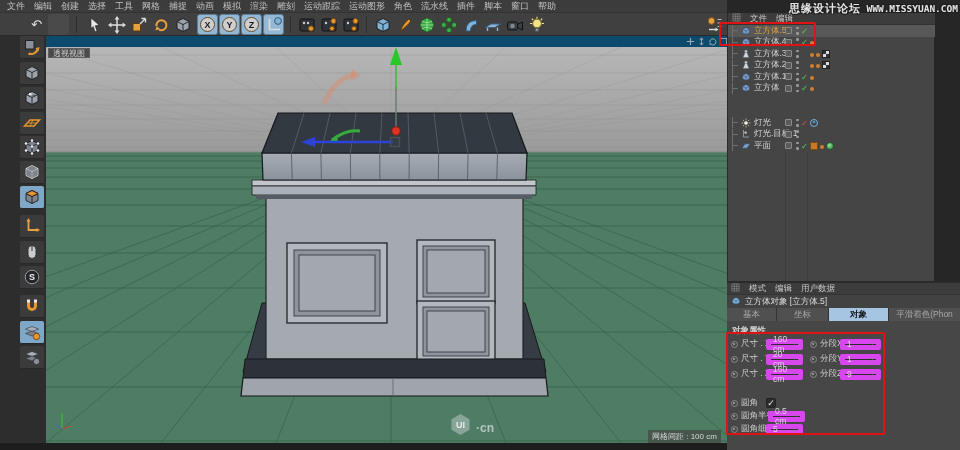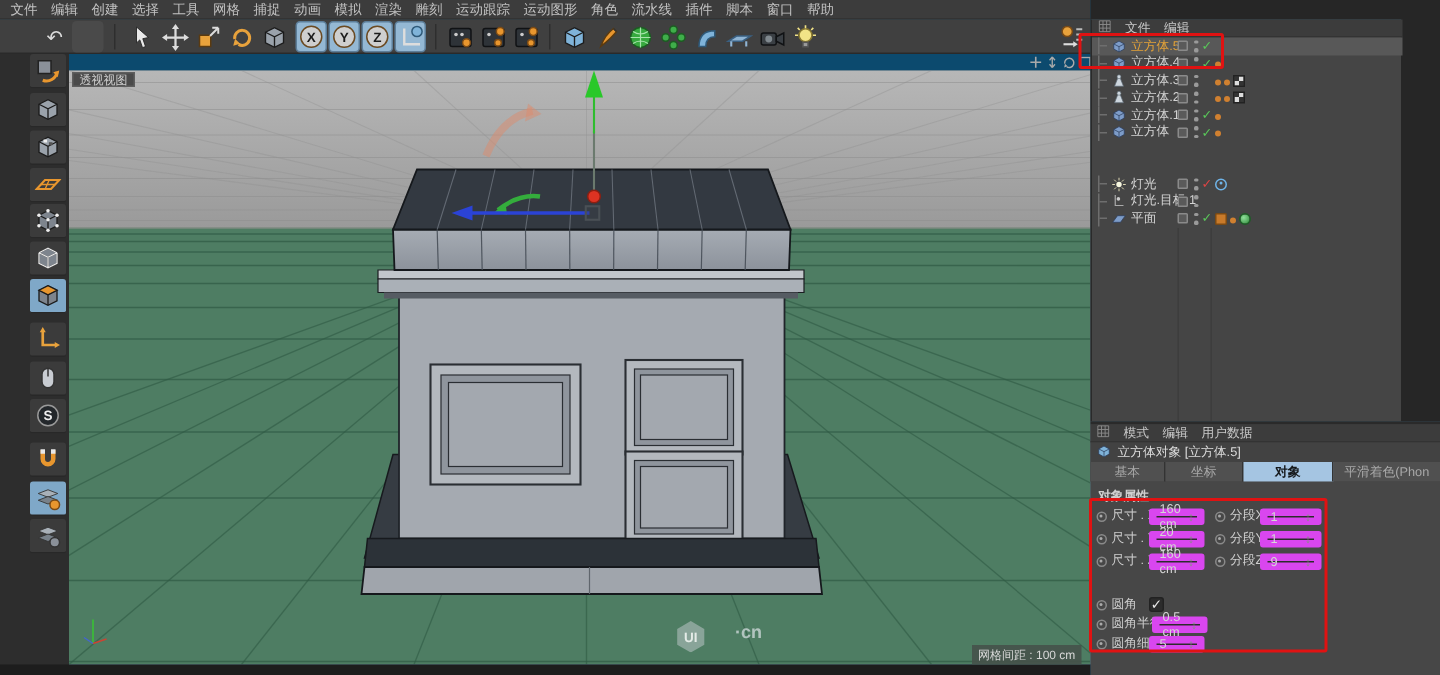--- a/index.html
+++ b/index.html
@@ -40,21 +40,21 @@
   
   #vpmenu{position:absolute;left:46px;top:36px;width:681px;height:11px;background:#3b3b3b;
           display:flex;align-items:center;gap:11px;padding-left:10px;font-size:8.5px}
   #vpnav{position:absolute;left:686px;top:37px;display:flex;gap:2px}
   #vpnav .nv{width:9px;height:9px;display:flex;align-items:center;justify-content:center}
   #viewlabel{position:absolute;left:48px;top:48px;background:#4a4a4a;border:1px solid #5e5e5e;
              color:#cfcfcf;font-size:8px;padding:0 4px;line-height:9px;height:10px;z-index:5}
   #scenewrap{position:absolute;left:46px;top:47px;width:681px;height:396px;background:#9e9e9e}
   #gridlabel{position:absolute;left:648px;top:430px;background:rgba(70,82,74,.9);color:#d8d8d8;
              font-size:8px;padding:1px 4px;z-index:5}
-  #uicn{position:absolute;left:450px;top:414px;display:flex;align-items:flex-start;gap:19px;z-index:5;opacity:.85}
+  #uicn{position:absolute;left:450px;top:414px;display:flex;align-items:flex-end;gap:5px;z-index:5;opacity:.85}
   #uicn .hex{width:21px;height:21px;background:rgba(205,210,215,.55);color:#fff;font-weight:bold;
        font-size:9px;display:flex;align-items:center;justify-content:center;
        clip-path:polygon(50% 0,93% 25%,93% 75%,50% 100%,7% 75%,7% 25%)}
   #uicn .cn{color:rgba(225,230,235,.8);font-size:12px;font-weight:bold}
   #botbar{position:absolute;left:0;top:443px;width:727px;height:7px;background:#1d1d1d}
   
   #om{position:absolute;left:727px;top:13px;width:207px;height:268px;background:#454545;border-left:1px solid #2a2a2a}
   #ommenu{position:absolute;left:0;top:0;width:207px;height:12px;background:#3c3c3c;display:flex;
           align-items:center;gap:9px;padding-left:4px;font-size:8.5px;border-bottom:1px solid #333}
   #omlist{position:absolute;left:0;top:12px;width:207px;height:127px}
@@ -270,20 +270,24 @@
           <path d="M11.5 3.5h4M11.5 7h4M11.5 10.5h4" stroke="#bbb" stroke-width="1.2"></path>
           <path d="M3 13.5h7" stroke="#ddd" stroke-width="1.4"></path>
           <path d="M12.5 13.5l-3-2v4z" fill="#ddd"></path>
         </svg>
       </div>
   </div>
 
   <div id="mb-right"></div>
   <div id="tr-dark"></div>
 
+  <div id="wm-forum">
+    <span class="f1">思缘设计论坛</span>
+    <span class="f2">WWW.MISSYUAN.COM</span>
+  </div>
 
   <div id="leftstrip"></div>
   <div id="leftpal">
     <div class="pico" style="top:0">
         <svg viewBox="0 0 18 18">
           <rect x="2.5" y="2.5" width="8.5" height="8.5" fill="#8a9099" stroke="#222"></rect>
           <path d="M5.5 15.5a7 7 0 0 0 9.5-5.5" stroke="#e8962e" stroke-width="2" fill="none"></path>
           <path d="M15.5 13.5l1-4.5-4 1.2z" fill="#e8962e"></path>
         </svg>
       </div>

